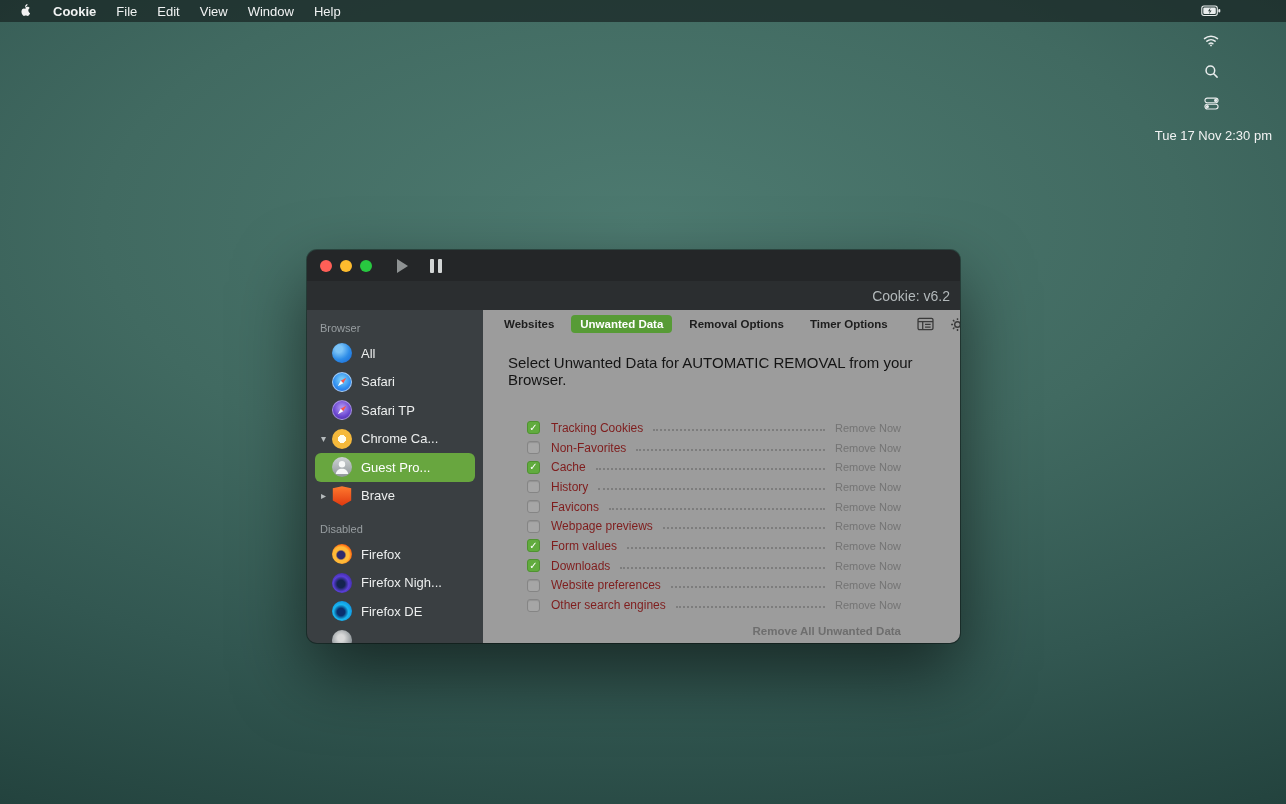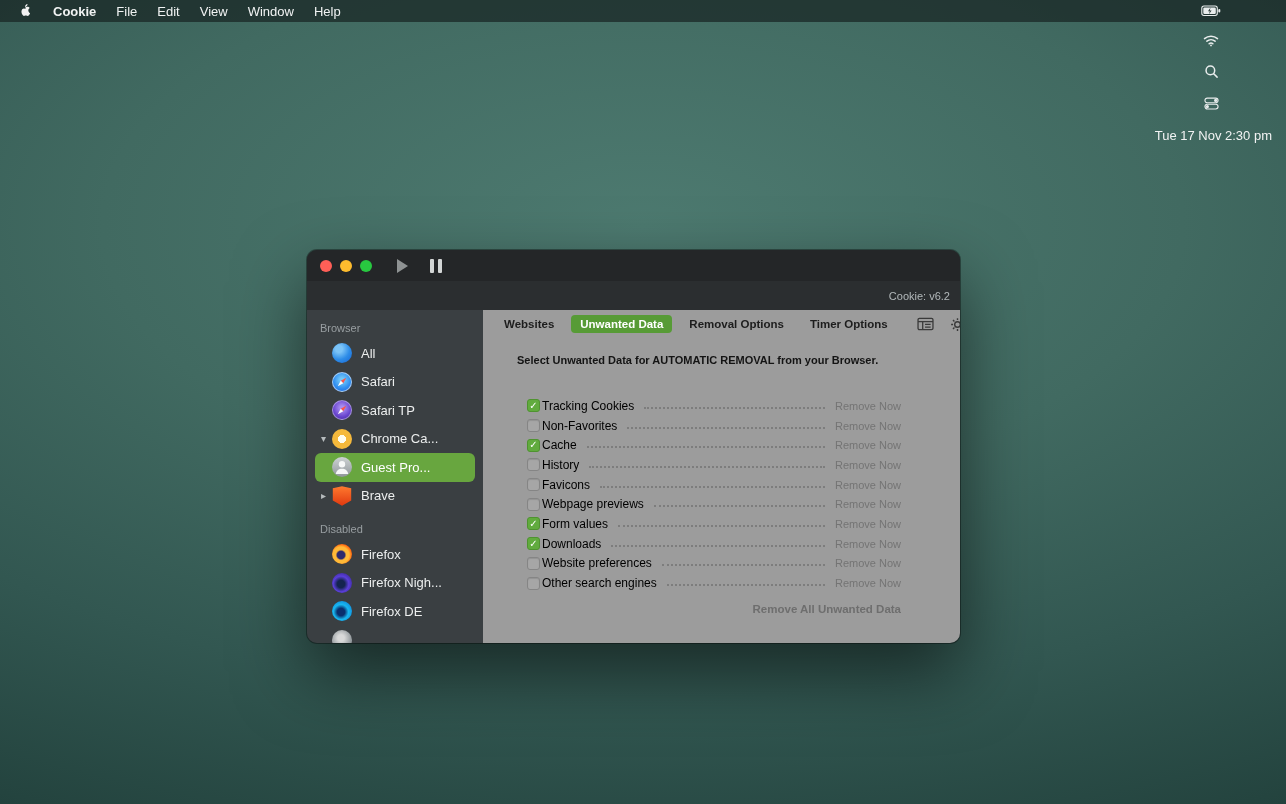--- a/index.html
+++ b/index.html
@@ -42,21 +42,21 @@
   .light { width:12px; height:12px; border-radius:50%; }
   .light.red { background:#ff5f57; }
   .light.yellow { background:#febc2e; }
   .light.green { background:#28c840; }
   .play-btn { margin-left:25px; width:0; height:0; border-left:11px solid #8e9293; border-top:7px solid transparent; border-bottom:7px solid transparent; cursor:pointer; }
   .pause-btn { margin-left:22px; display:flex; gap:4px; cursor:pointer; }
   .pause-btn i { width:4px; height:14px; background:#d3d6d6; border-radius:1px; }
   .version-strip {
     height:29px; background:#2b2e30; flex:0 0 auto;
     display:flex; align-items:center; justify-content:flex-end;
-    padding-right:10px; color:#b2b8ba; font-size:11px;
+    padding-right:10px; color:#b2b8ba; font-size:14px;
   }
   .win-body { flex:1; display:flex; min-height:0; }
 
   
   .sidebar { width:176px; background:#3a3f42; flex:0 0 auto; padding-top:8px; overflow:hidden; }
   .section-label { color:#989ea1; font-size:11px; padding:4px 4px 5px 13px; }
   .section-label.second { margin-top:9px; }
   .sb-item {
     height:28.5px; display:flex; align-items:center;
     margin:0 8px; border-radius:6px; cursor:pointer;
@@ -82,34 +82,34 @@
   .main { flex:1; background:#9c9c9c; display:flex; flex-direction:column; min-width:0; }
   .tabbar { height:28px; display:flex; align-items:center; padding:0 8px 0 12px; gap:8px; }
   .tab {
     font-size:11.5px; font-weight:bold; color:#1d1d1d;
     padding:3px 9px; border-radius:4px; cursor:pointer; white-space:nowrap;
   }
   .tab.selected { background:#579b36; color:#fff; }
   .tabbar .spacer { flex:1; }
   .tabbar-icon { display:inline-flex; align-items:center; padding:0 4px; cursor:pointer; }
 
-  .heading { margin:16px 25px 0 34px; font-size:11px; font-weight:bold; color:#141414; }
+  .heading { margin:16px 25px 0 25px; font-size:15px; font-weight:normal; color:#141414; }
   .subheading { margin:4px 25px 0 25px; font-size:10.5px; color:#222; }
 
   .rows { margin:30px 59px 0 44px; }
   .row { height:19.7px; display:flex; align-items:center; }
   .checkbox {
     width:13px; height:13px; border-radius:3px; flex:0 0 auto;
     background:#a6a6a6; border:1px solid #858585; cursor:pointer;
     display:inline-flex; align-items:center; justify-content:center;
     box-shadow:inset 0 1px 1px rgba(0,0,0,.12);
   }
   .checkbox.checked { background:#61ab3e; border-color:#4f9330; box-shadow:none; }
   .checkbox.checked::after { content:"✓"; color:#fff; font-size:10px; font-weight:bold; line-height:1; }
-  .row-label { margin-left:2px; font-size:12px; color:#000000; white-space:nowrap; }
+  .row-label { margin-left:11px; font-size:12px; color:#7f1d1d; white-space:nowrap; }
   .leader { flex:1; border-bottom:2px dotted #7d7d7d; margin:0 10px; transform:translateY(2px); }
   .remove-now { font-size:11px; color:#747474; font-weight:500; cursor:pointer; white-space:nowrap; }
   .remove-all { margin:10px 59px 0 0; text-align:right; font-size:11.5px; font-weight:bold; color:#6e6e6e; cursor:pointer; }
 </style>
 </head>
 <body>
 
 <div class="menubar">
   <div class="left">
     <span class="apple-icon">

